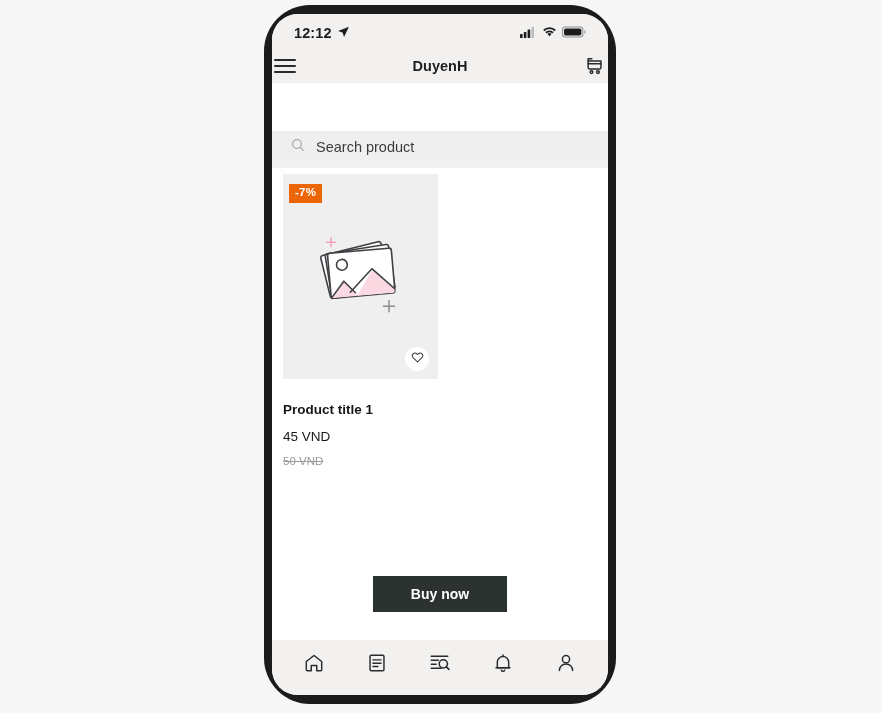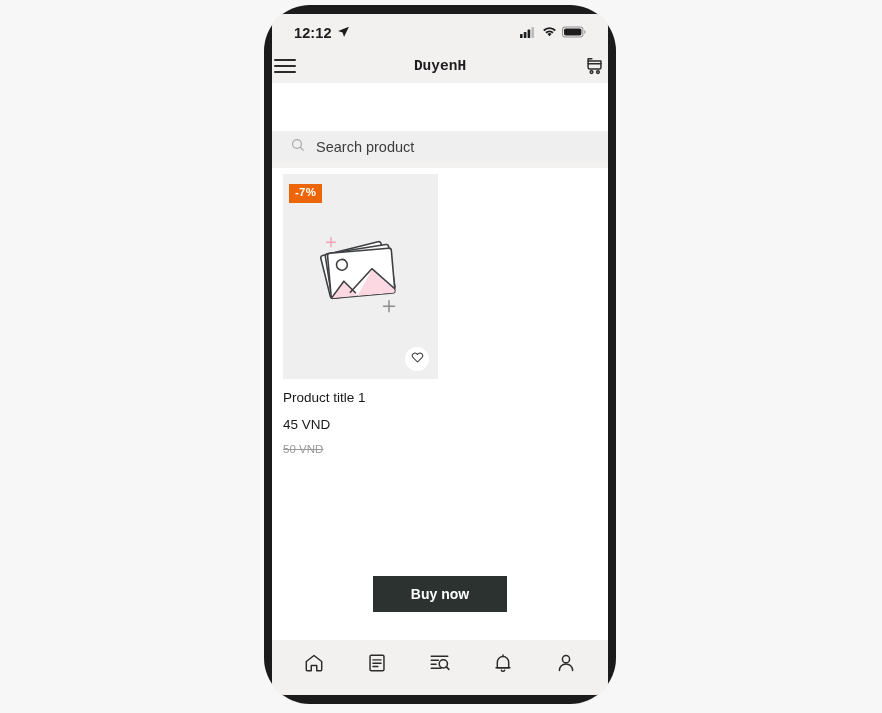--- a/index.html
+++ b/index.html
@@ -29,21 +29,21 @@
     background: #1b1b1b;
     border-radius: 46px;
     box-sizing: border-box;
     padding: 9px 8px;
   }
   .phone-screen {
     position: relative;
     width: 336px;
     height: 681px;
     background: #ffffff;
-    border-radius: 14px;
+    border-radius: 26px;
     overflow: hidden;
     display: flex;
     flex-direction: column;
   }
 
   
   .status-bar {
     height: 34px;
     background: #f2f1ef;
     display: flex;
@@ -71,21 +71,20 @@
 
   
   .app-header {
     height: 35px;
     background: #f2f1ef;
     display: flex;
     align-items: center;
     padding: 0 2px;
     box-sizing: border-box;
     position: relative;
-    font-family: Liberation Mono, monospace;
   }
   .hamburger {
     display: flex;
     flex-direction: column;
     gap: 4px;
     width: 22px;
     cursor: pointer;
   }
   .hamburger span {
     display: block;
@@ -175,23 +174,23 @@
     width: 24px;
     height: 24px;
     border-radius: 50%;
     background: #ffffff;
     display: flex;
     align-items: center;
     justify-content: center;
     cursor: pointer;
   }
   .product-title {
-    margin-top: 11px;
+    margin-top: 23px;
     font-size: 13.5px;
-    font-weight: 400;
+    font-weight: 700;
     color: #17181a;
   }
   .product-price {
     margin-top: 12px;
     font-size: 13.5px;
     color: #17181a;
   }
   .product-old-price {
     margin-top: 11px;
     font-size: 11.5px;

